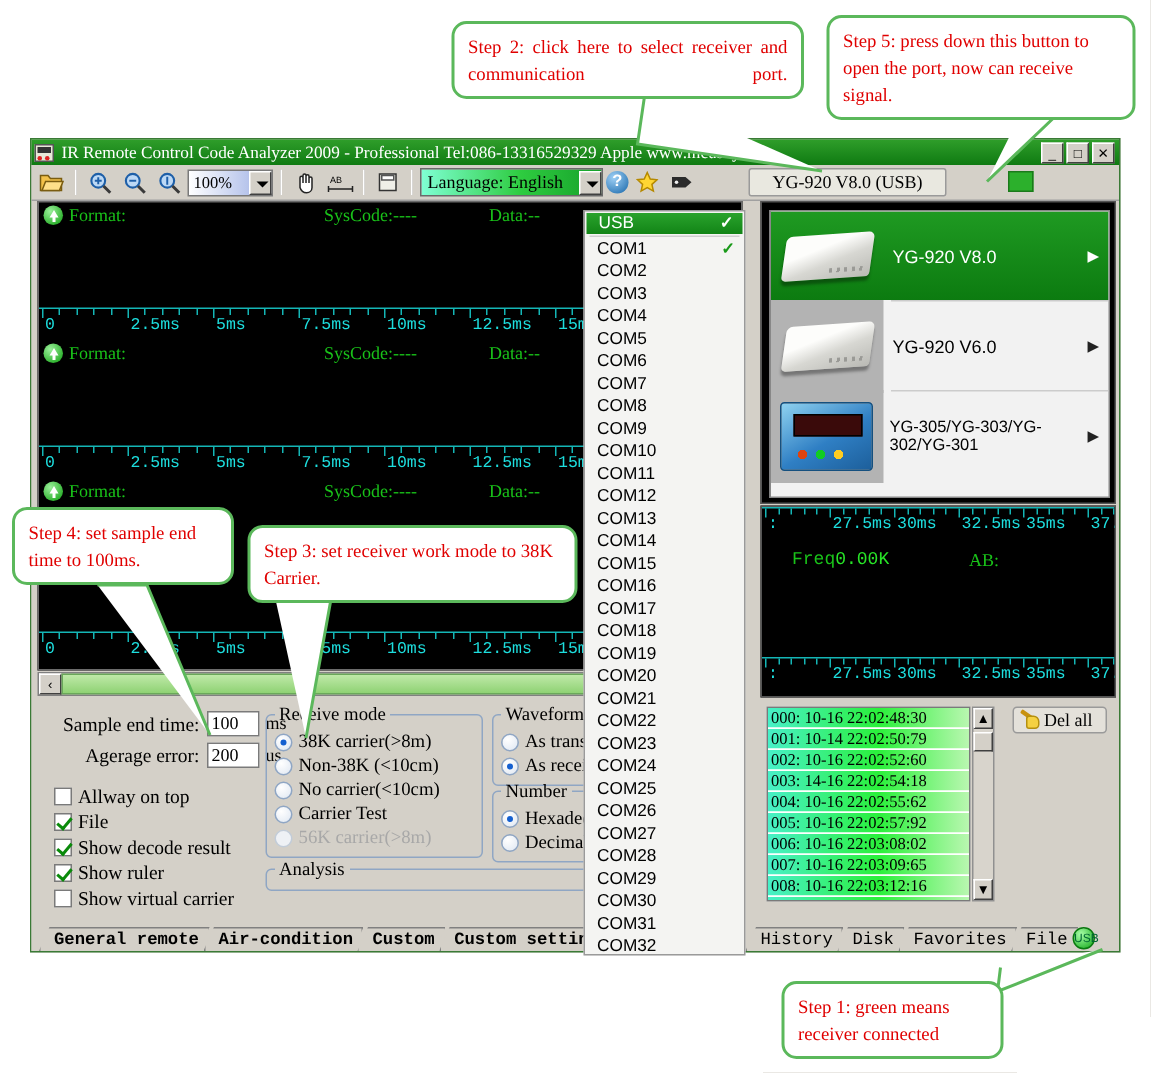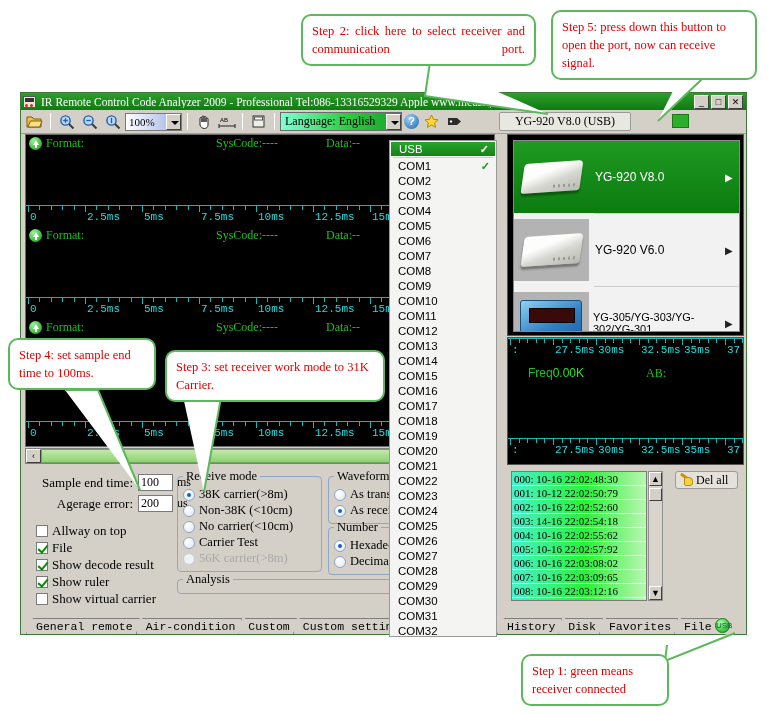--- a/index.html
+++ b/index.html
@@ -96,21 +96,21 @@
     border-left:3px solid transparent;border-right:3px solid transparent;border-bottom:5px solid #fff;}
   .arrow-badge::before{content:"";position:absolute;left:5.5px;top:7px;width:2px;height:4px;background:#fff;}
   .ruler{
     position:relative;height:22px;border-top:1px solid #14b6b6;
   }
   .ruler .tick{position:absolute;top:0;width:1px;height:4px;background:#14b6b6;}
   .ruler .tickmaj{height:6px;}
   .ruler .tlabel{position:absolute;top:5px;color:#1ddede;font-size:11px;
     font-family:"Liberation Mono",monospace;white-space:nowrap;}
   #freq-line{position:absolute;left:255px;top:212px;color:#19c219;font-size:12px;
-    font-family:Liberation Sans, sans-serif;}
+    font-family:Liberation Mono, monospace;}
   #freq-line b{color:#27e427;font-weight:normal;}
   #ab-line{position:absolute;left:355px;top:212px;color:#19c219;font-size:12px;}
 
   
   #scope-scroll{
     position:absolute;left:4px;top:314px;width:470px;height:16px;
     background:#d8d4cc;border:1px solid #808080;display:flex;align-items:center;
   }
   .sb-arrow{width:15px;height:14px;background:#d4d0c8;border:1px solid #fff;
     border-right-color:#404040;border-bottom-color:#404040;
@@ -144,21 +144,21 @@
   .rad-row.disabled .rad-lbl{color:#a8a8a8;}
   .rad-row.disabled .radio{border-color:#c2ccd8;background:#eef1f5;}
 
   
   #device-panel{
     position:absolute;left:486px;top:0px;width:237px;height:202px;
     background:#000;border:1px solid #555;
   }
   #device-list{position:absolute;left:5px;top:5px;width:227px;height:192px;
     background:#f2f2f2;border:1px solid #888;overflow:hidden;}
-  .dev-item{display:flex;align-items:center;height:72px;position:relative;}
+  .dev-item{display:flex;align-items:center;height:59px;position:relative;}
   .dev-item.sel{background:linear-gradient(#1f9a22,#0c7b10);}
   .dev-thumb{width:75px;height:62px;flex:none;position:relative;overflow:hidden;}
   .dev-item.sel .dev-thumb{background:transparent;}
   .dev-item:not(.sel) .dev-thumb{background:#b3b3b3;}
   .dev-name{flex:1;font-size:12px;padding-left:6px;font-family:"Liberation Sans",sans-serif;}
   .dev-item.sel .dev-name{color:#fff;}
   .dev-chev{width:14px;font-size:10px;color:#222;}
   .dev-item.sel .dev-chev{color:#fff;}
   .dev-sep{height:1px;background:#ccc;margin-left:80px;}
   
@@ -209,21 +209,21 @@
 
   
   .tabstrip{position:absolute;bottom:0;height:17px;display:flex;align-items:flex-end;}
   .tab{
     height:16px;padding:0 6px 0 9px;font-size:11.5px;line-height:16px;
     background:#d4d0c8;border:1px solid #808080;border-bottom:none;
     margin-right:-4px;position:relative;
     font-family:"Liberation Mono",monospace;white-space:nowrap;
     clip-path:polygon(7px 0,100% 0,calc(100% - 7px) 100%,0% 100%);
   }
-  #tabs-left{left:5px;width:415px;overflow:hidden;}
+  #tabs-left{left:5px;width:415px;overflow:hidden;font-weight:bold;}
   #tabs-right{left:476px;width:237px;overflow:hidden;}
   #led-green{position:absolute;right:4px;bottom:1px;width:15px;height:15px;border-radius:50%;
     background:radial-gradient(circle at 35% 30%,#a8ffa8,#0fa516);border:1px solid #0a7a10;
     color:#063; font-size:8px; text-align:center; line-height:14px;
     font-family:"Liberation Sans",sans-serif;}
 
   
   #com-menu{
     position:absolute;left:389px;top:140px;width:108px;height:497px;
     background:#f4f4f2;border:1px solid #9a9a9a;z-index:40;
@@ -718,21 +718,21 @@
             </div>
           <div class="dev-name" style="font-size:11px;padding-left:4px;">YG-305/YG-303/YG-302/YG-301</div>
           <div class="dev-chev">▶</div>
         </div>
       </div>
     </div>
 
     <div id="log-panel">
       <div id="log-list">
         <div class="log-row">000: 10-16 22:02:48:30</div>
-        <div class="log-row">001: 10-12 22:02:50:79</div>
+        <div class="log-row">001: 10-14 22:02:50:79</div>
         <div class="log-row">002: 10-16 22:02:52:60</div>
         <div class="log-row">003: 14-16 22:02:54:18</div>
         <div class="log-row">004: 10-16 22:02:55:62</div>
         <div class="log-row">005: 10-16 22:02:57:92</div>
         <div class="log-row">006: 10-16 22:03:08:02</div>
         <div class="log-row">007: 10-16 22:03:09:65</div>
         <div class="log-row">008: 10-16 22:03:12:16</div>
         <div class="log-row">009: 10-16 22:03:25:60</div>
       </div>
       <div id="log-vscroll">
@@ -887,21 +887,21 @@
     </svg>
 </div>
 
 <div class="callout" style="left:8px;top:338px;width:148px;">Step 4: set sample end time to 100ms.</div>
 <div class="tail" style="left:60px;top:390px;">
   <svg width="90" height="110">
       <path d="M5 0 L38 0 L80 100" fill="#ffffff" stroke="#5bb85b" stroke-width="2"></path>
     </svg>
 </div>
 
-<div class="callout" style="left:165px;top:350px;width:220px;">Step 3: set receiver work mode to 31K Carrier.</div>
+<div class="callout" style="left:165px;top:350px;width:220px;">Step 3: set receiver work mode to 38K Carrier.</div>
 <div class="tail" style="left:180px;top:392px;">
   <svg width="80" height="110">
       <path d="M2 0 L42 0 L24 100" fill="#ffffff" stroke="#5bb85b" stroke-width="2"></path>
     </svg>
 </div>
 
 <div class="callout" style="left:521px;top:654px;width:148px;">Step 1: green means receiver connected</div>
 <div class="tail" style="left:645px;top:633px;">
   <svg width="95" height="40">
       <path d="M90 0 L20 28 L22 12" fill="#ffffff" stroke="#5bb85b" stroke-width="2"></path>

